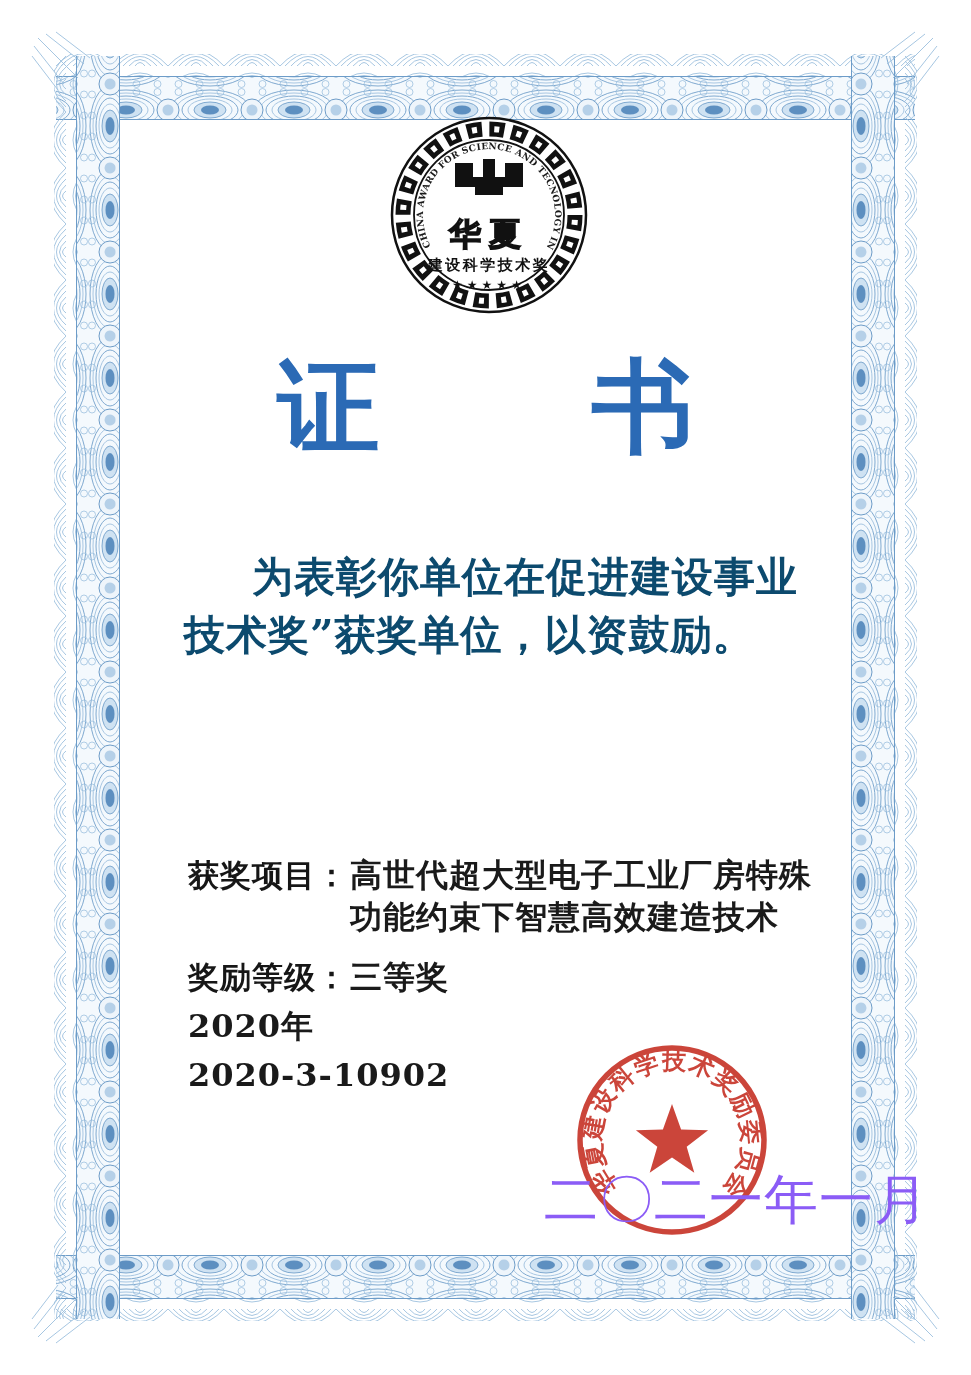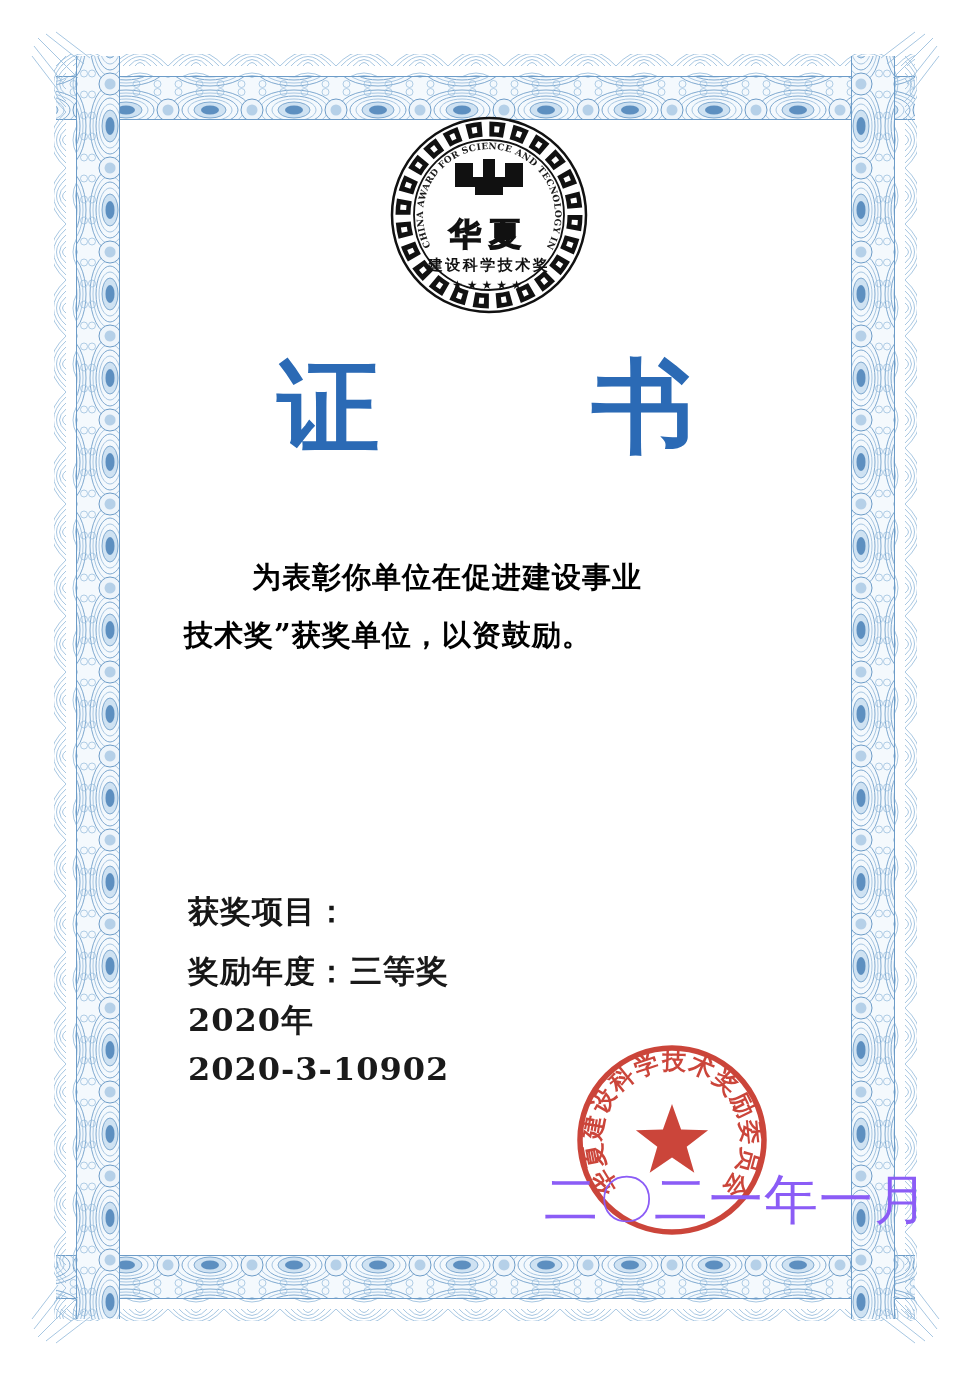--- a/index.html
+++ b/index.html
@@ -15,27 +15,27 @@
 
   .cert-title{
     position:absolute;left:0;top:350px;width:100%;
     display:flex;justify-content:center;gap:212px;
     color:#2b6ab5;font-size:102px;font-weight:700;
     font-family:"DejaVu Serif", serif;line-height:1.1;
   }
 
   .body-text{position:absolute;left:184px;top:548px;width:660px;}
   .body-line{
-    font-size:29px;line-height:58px;font-weight:700;color:#000000;
+    font-size:41px;line-height:58px;font-weight:700;color:#0c4a6e;
     letter-spacing:1px;white-space:nowrap;
     font-family:"DejaVu Serif", serif;
   }
   .body-line.indent{padding-left:68px;}
 
-  .fields{position:absolute;left:188px;top:854px;width:660px;margin-top:36px;}
+  .fields{position:absolute;left:188px;top:854px;width:660px;}
   .field-row{display:flex;margin-bottom:7px;}
   .field-row.row0{margin-bottom:11px;}
   .field-label{
     flex:0 0 162px;font-size:31px;font-weight:700;color:#161616;
     letter-spacing:1px;line-height:42px;white-space:nowrap;
     font-family:"DejaVu Sans", sans-serif;
   }
   .field-value{
     font-size:32px;font-weight:600;color:#1a1a1a;letter-spacing:1px;
     line-height:42px;white-space:nowrap;font-family:"DejaVu Serif", serif;
@@ -147,26 +147,28 @@
 
     <div class="body-text">
       <div class="body-line indent">为表彰你单位在促进建设事业</div>
       <div class="body-line">技术奖”获奖单位，以资鼓励。</div>
     </div>
 
     <div class="fields">
       <div class="field-row row0">
         <div class="field-label">获奖项目：</div>
         <div>
+          <div class="field-value">高世代超大型电子工业厂房特殊</div>
+          <div class="field-value">功能约束下智慧高效建造技术</div>
         </div>
       </div>
       <div class="field-row">
       </div>
       <div class="field-row">
-        <div class="field-label">奖励年度：</div>
+        <div class="field-label">奖励等级：</div>
         <div class="field-value">三等奖</div>
       </div>
       <div class="field-row">
         <div class="field-value">2020年</div>
       </div>
       <div class="field-row">
         <div class="field-value">2020-3-10902</div>
       </div>
     </div>
 

